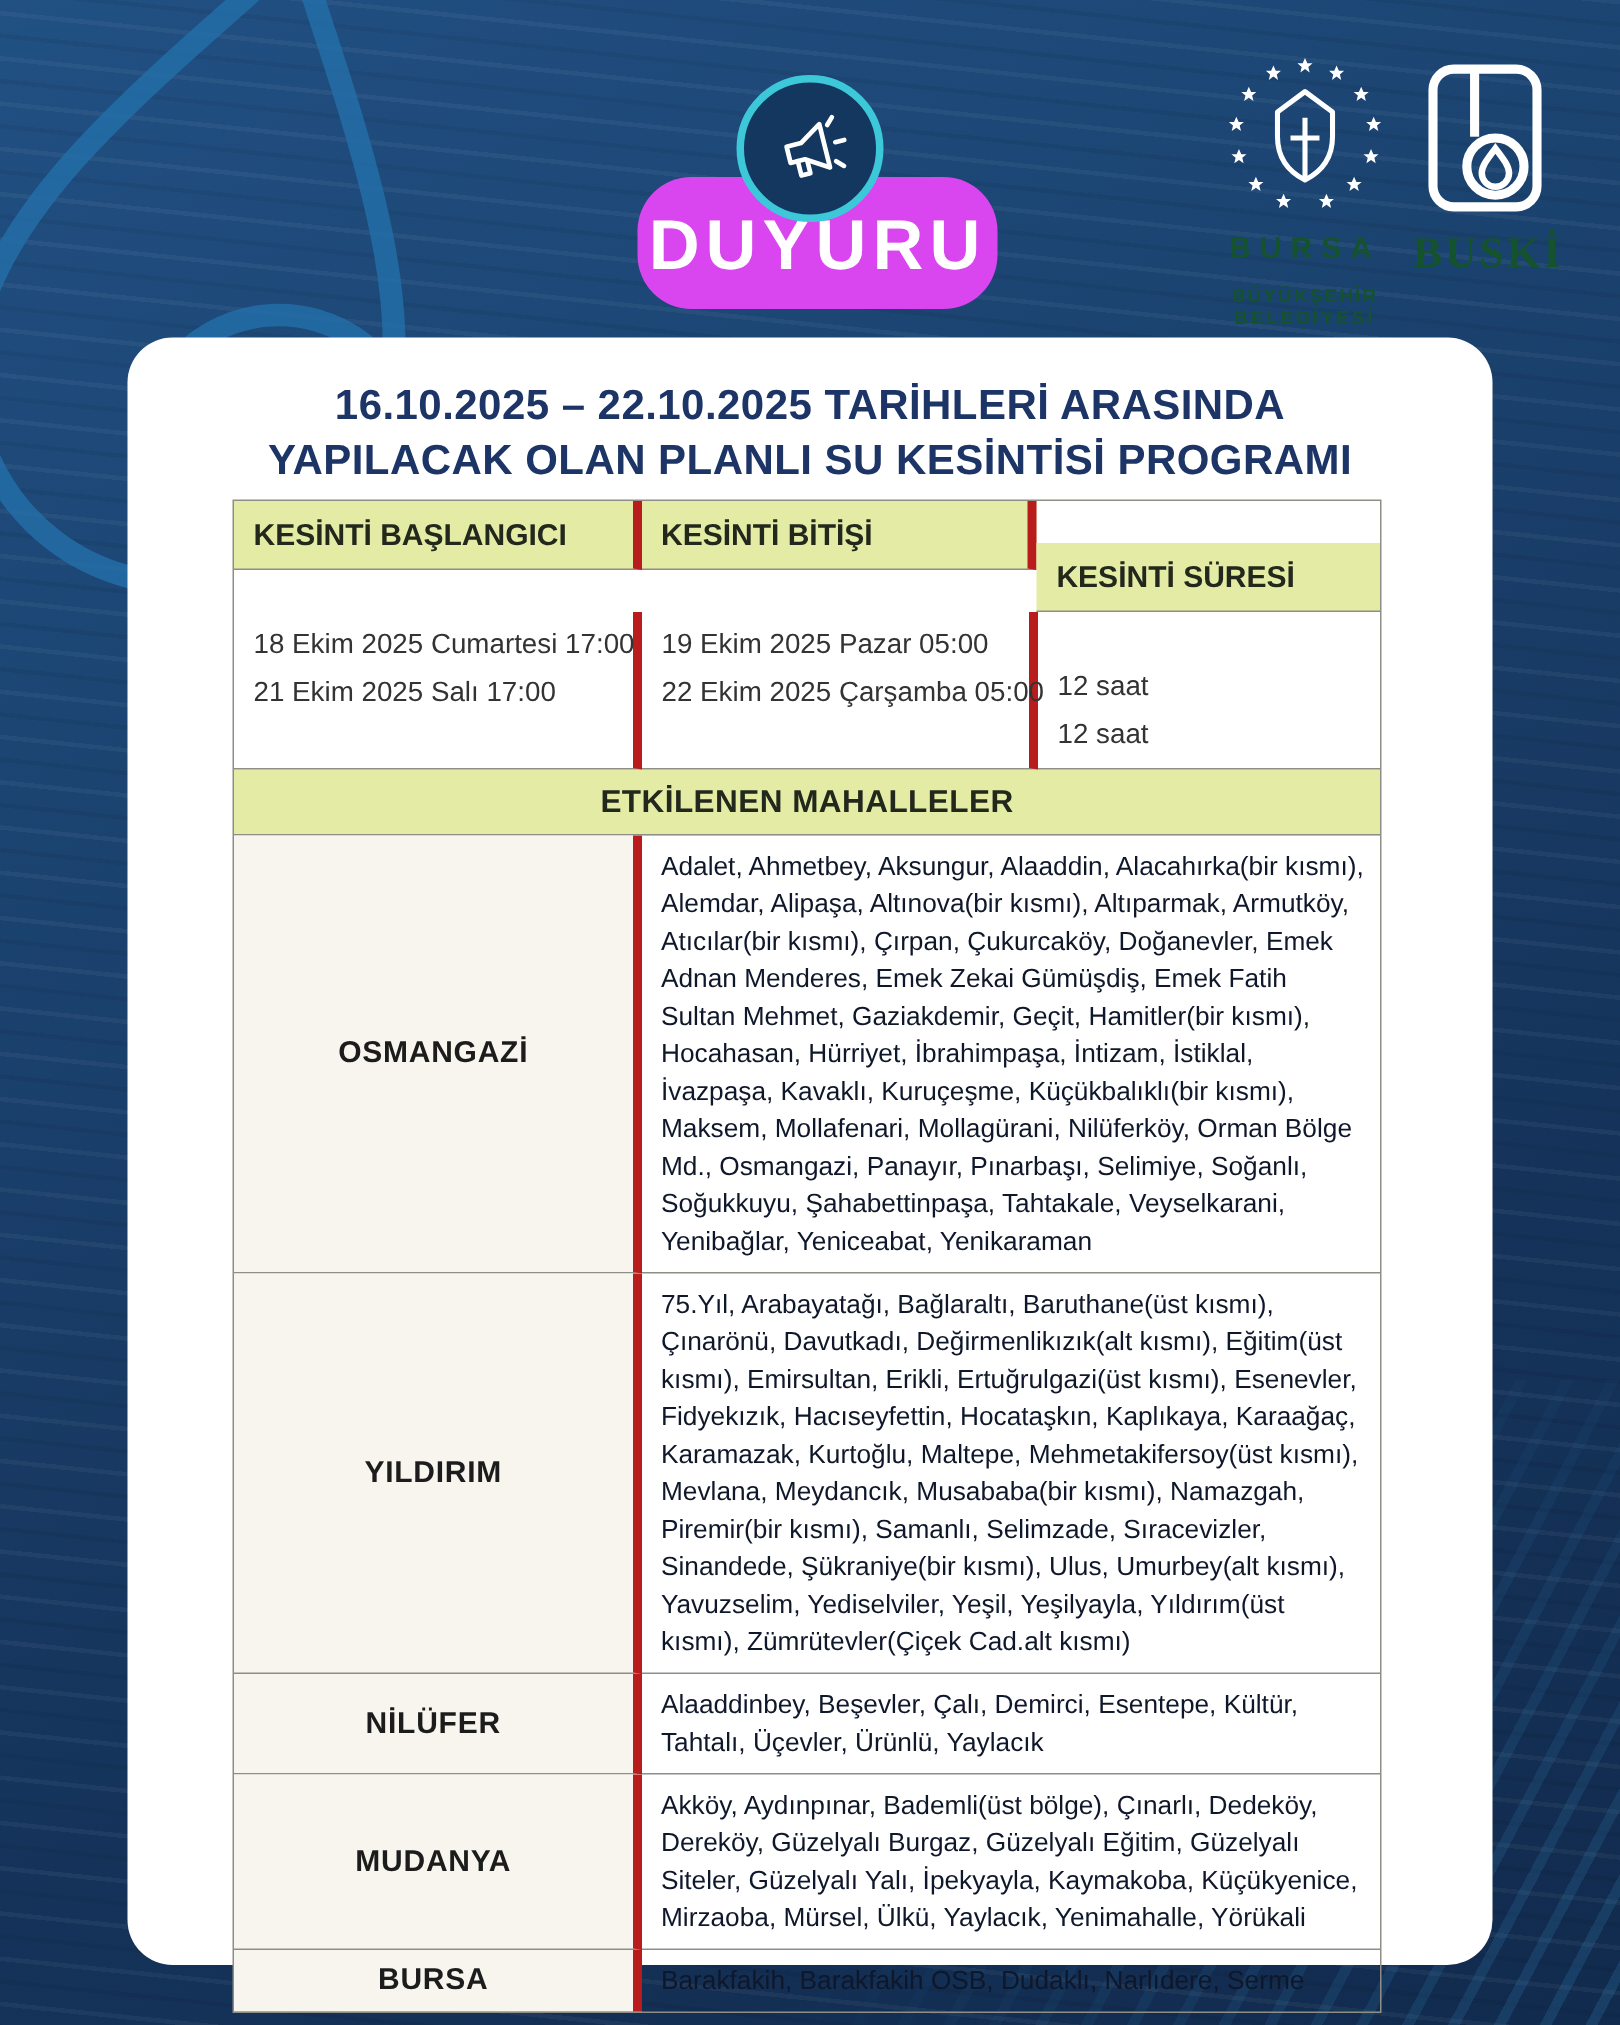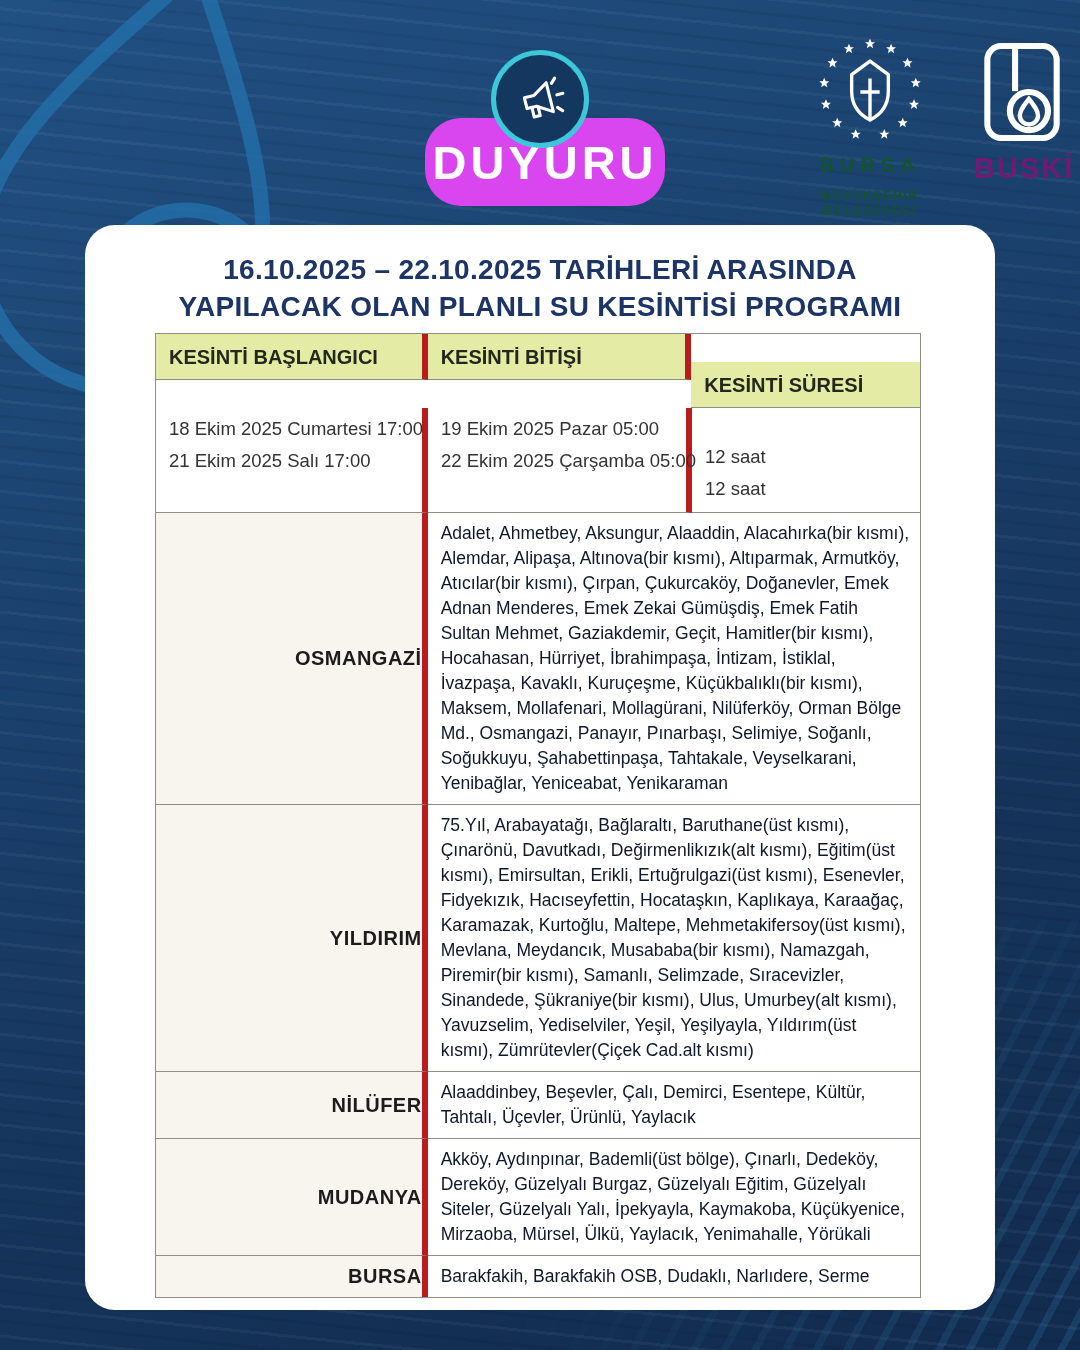--- a/index.html
+++ b/index.html
@@ -32,21 +32,21 @@
   }
   .megaphone-badge {
     position:absolute; left:491px; top:50px; width:98px; height:98px;
     border-radius:50%; background:#14375f; border:5px solid #3cc8d9;
     display:flex; align-items:center; justify-content:center;
   }
   .bursa-logo { position:absolute; left:812px; top:36px; width:116px; text-align:center; color:#14532d; }
   .bursa-logo .l1 { font-size:20px; font-weight:bold; letter-spacing:6px; margin-top:2px; }
   .bursa-logo .l2 { font-size:12.5px; font-weight:bold; letter-spacing:1.5px; margin-top:12px; }
   .bursa-logo .l3 { font-size:12.5px; font-weight:bold; letter-spacing:2px; margin-top:1px; }
-  .buski-logo { position:absolute; left:974px; top:40px; width:96px; text-align:center; color:#701a75; }
+  .buski-logo { position:absolute; left:942px; top:40px; width:96px; text-align:center; color:#14532d;font-family:Liberation Serif, serif; }
   .buski-logo .lbl { font-size:29px; font-weight:bold; letter-spacing:2px; margin-top:4px; }
 
   
   .card {
     position:absolute; left:85px; top:225px; width:910px; height:1085px;
     background:#ffffff; border-radius:30px;
   }
   .card-title {
     padding-top:26px; text-align:center;
     color:#1c3566; font-weight:bold; font-size:28px; line-height:37px; letter-spacing:0.3px;
@@ -64,21 +64,21 @@
   .hdr {
     background:#e4eba5; font-weight:bold; font-size:20px; color:#23281c;
     height:46px; line-height:46px; padding-left:13px; white-space:nowrap; overflow:hidden;
   }
   .dates { padding:5px 0 7px 13px; line-height:32px; font-size:18.5px; color:#333333; white-space:nowrap; }
   .band {
     width:100%; background:#e4eba5; border-bottom:1px solid #8e8e86;
     height:44px; line-height:44px; text-align:center;
     font-weight:bold; font-size:21px; color:#23281c; letter-spacing:0.3px;
   }
-  .dc1 { width:272px; background:#f7f5ee; display:flex; align-items:center; justify-content:flex-end; }
+  .dc1 { width:272px; background:#f7f5ee; display:flex; align-items:center; justify-content:center; }
   .dc1 span { font-weight:bold; font-size:20px; color:#1c1c1c; letter-spacing:0.5px; }
   .dc2 { width:493px; padding:8px 10px 8px 13px; line-height:25px; font-size:17.5px; color:#0f172a; }
   .last .cell { border-bottom:none; }
 </style>
 </head>
 <body>
 
 <div class="bg-stripes"></div>
 <div class="bg-hatch-br"></div>
 
@@ -166,20 +166,21 @@
       <div class="cell c2 dates">
         <div>19 Ekim 2025 Pazar 05:00</div>
         <div>22 Ekim 2025 Çarşamba 05:00</div>
       </div>
       <div class="cell c3 dates">
         <div>12 saat</div>
         <div>12 saat</div>
       </div>
     </div>
 
+    <div class="band">ETKİLENEN MAHALLELER</div>
 
     <div class="row">
       <div class="cell dc1">
         <span>OSMANGAZİ</span>
       </div>
       <div class="cell dc2">Adalet, Ahmetbey, Aksungur, Alaaddin, Alacahırka(bir kısmı), Alemdar, Alipaşa, Altınova(bir kısmı), Altıparmak, Armutköy, Atıcılar(bir kısmı), Çırpan, Çukurcaköy, Doğanevler, Emek Adnan Menderes, Emek Zekai Gümüşdiş, Emek Fatih Sultan Mehmet, Gaziakdemir, Geçit, Hamitler(bir kısmı), Hocahasan, Hürriyet, İbrahimpaşa, İntizam, İstiklal, İvazpaşa, Kavaklı, Kuruçeşme, Küçükbalıklı(bir kısmı), Maksem, Mollafenari, Mollagürani, Nilüferköy, Orman Bölge Md., Osmangazi, Panayır, Pınarbaşı, Selimiye, Soğanlı, Soğukkuyu, Şahabettinpaşa, Tahtakale, Veyselkarani, Yenibağlar, Yeniceabat, Yenikaraman</div>
     </div>
     <div class="row">
       <div class="cell dc1">
         <span>YILDIRIM</span>

